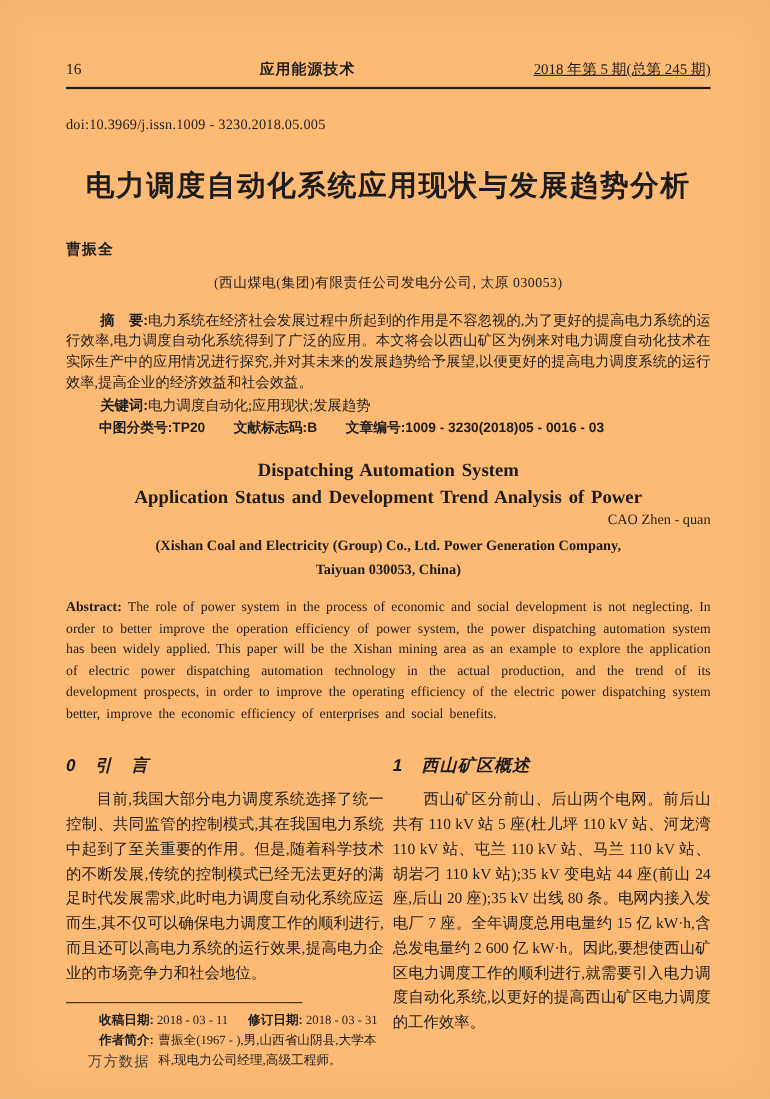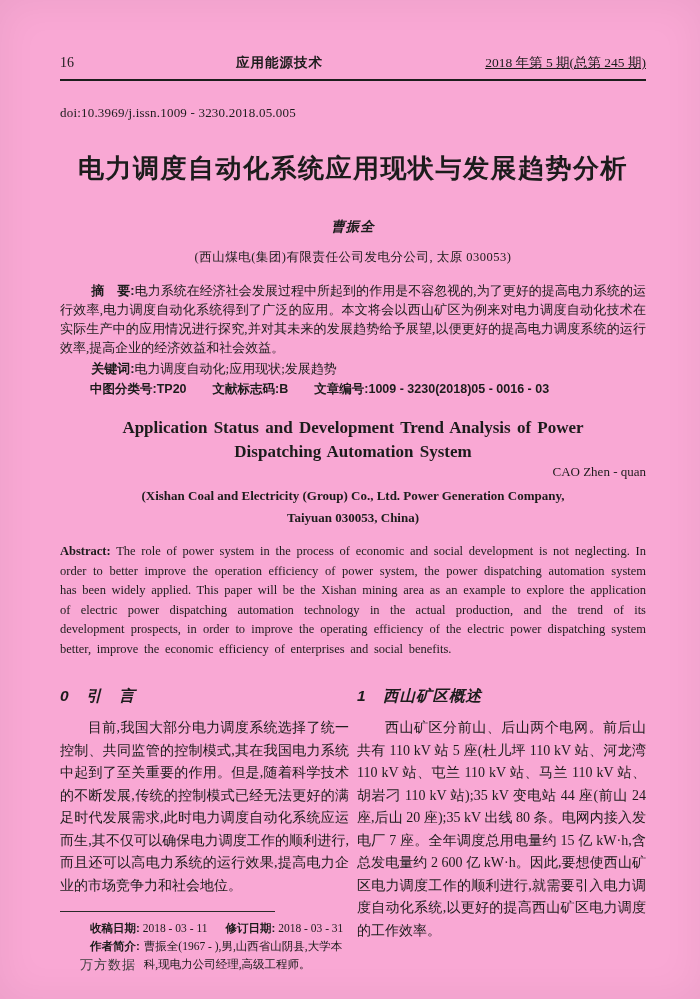--- a/index.html
+++ b/index.html
@@ -6,21 +6,21 @@
   body{
     background:#e3e1de;
     font-family:"Liberation Serif","DejaVu Serif",serif;
     color:#1c1c1c;
     -webkit-font-smoothing:antialiased;
   }
   .page{
     position:relative;
     width:700px;height:999px;
     margin:0 auto;
-    background:#f9a8d4;
+    background:#fdba74;
     overflow:hidden;
     box-shadow:inset 0 0 40px rgba(0,0,0,0.06);
   }
   .content{
     position:absolute;
     left:60px;top:0;
     width:586px;
   }
   
   .journal-header{
@@ -45,26 +45,25 @@
     margin-top:30px;
     text-align:center;
     font-family:"Liberation Sans","DejaVu Sans",sans-serif;
     font-weight:bold;
     font-size:26px;
     letter-spacing:1.5px;
     white-space:nowrap;
   }
   .cn-author{
     margin-top:32px;
-    text-align:center;
+    text-align:left;
     font-family:"Liberation Sans","DejaVu Sans",sans-serif;
     font-weight:bold;
     font-size:13.5px;
     letter-spacing:1px;
-    font-style:italic;
   }
   .cn-affil{
     margin-top:13px;
     text-align:center;
     font-size:12.5px;
     letter-spacing:0.5px;
   }
   
   .abstract-cn{
     margin-top:15px;
@@ -205,22 +204,22 @@
 
     <div class="kw-cn">
       <span class="lbl">关键词:</span><span>电力调度自动化;应用现状;发展趋势</span>
     </div>
 
     <div class="clc-line">
       <span>中图分类号:</span><span>TP20</span><span class="gap"></span><span>文献标志码:</span><span>B</span><span class="gap"></span><span>文章编号:</span><span>1009 - 3230(2018)05 - 0016 - 03</span>
     </div>
 
     <div class="en-title">
+      <div>Dispatching Automation System</div>
       <div>Application Status and Development Trend Analysis of Power</div>
-      <div>Dispatching Automation System</div>
     </div>
 
     <div class="en-author">CAO Zhen - quan</div>
 
     <div class="en-affil">
       <div>(Xishan Coal and Electricity (Group) Co., Ltd. Power Generation Company,</div>
       <div>Taiyuan 030053, China)</div>
     </div>
 
     <div class="abstract-en">

